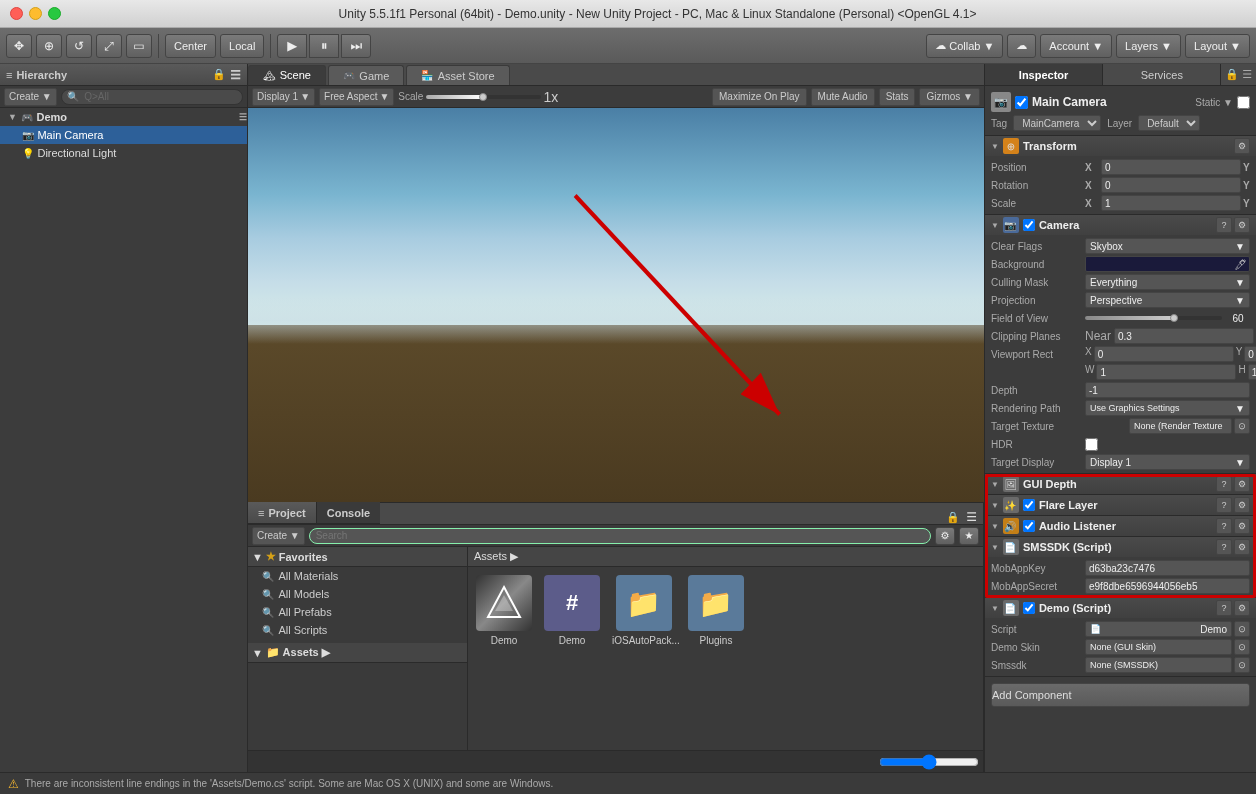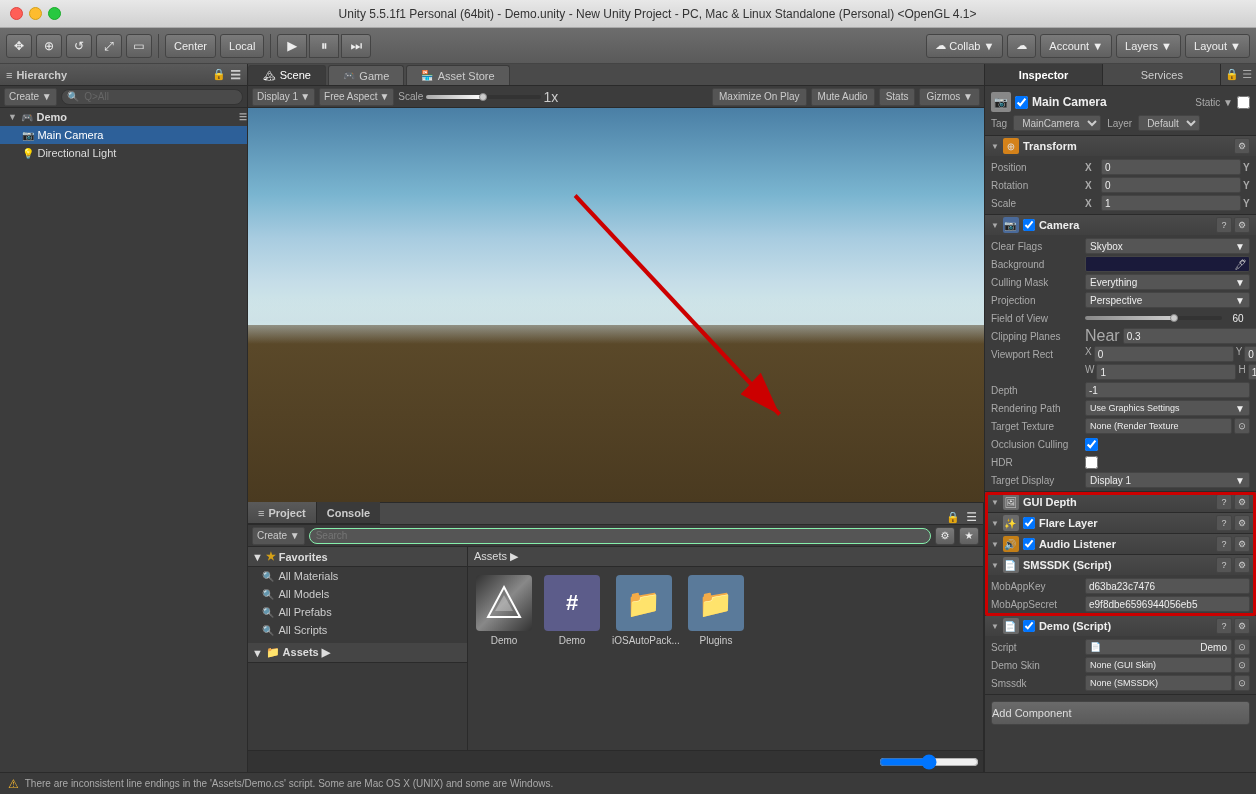--- a/index.html
+++ b/index.html
@@ -511,21 +511,21 @@
               <div class="mini-slider" style="flex:1;">
                 <div class="slider-fill" style="width:65%;background:linear-gradient(to right,#888,#ccc);"></div>
                 <div class="slider-thumb" style="left:65%;"></div>
               </div>
               <span class="slider-value">60</span>
             </div>
           </div>
           <div class="prop-row">
             <span class="prop-label">Clipping Planes</span>
             <div style="display:flex;gap:3px;flex:1;align-items:center;">
-              <span style="font-size:16px;color:#aaa;">Near</span>
+              <span style="font-size:12px;color:#aaa;">Near</span>
               <input class="xyz-input" style="flex: 1 1 0%;" value="0.3">
               <span style="font-size:10px;color:#aaa;">Far</span>
 
             </div>
           </div>
           <div class="prop-row">
             <span class="prop-label">Viewport Rect</span>
             <div class="viewport-inputs">
               <span style="font-size:10px;color:#aaa;">X</span>
               <input class="xyz-input" value="0" style="">
@@ -548,30 +548,26 @@
           </div>
           <div class="prop-row">
             <span class="prop-label">Rendering Path</span>
             <div class="dropdown-field">
               <span style="font-size:9px;">Use Graphics Settings</span>
               <span>▼</span>
             </div>
           </div>
           <div class="prop-row">
             <span class="prop-label">Target Texture</span>
-            <div style="display:flex;gap:2px;flex:1;align-items:center;">
+            <div style="display:flex;gap:2px;flex:1;align-items:center;margin-left:44px;">
               <div class="dropdown-field" style="flex:1;">
                 <span style="font-size:9px;">None (Render Texture</span>
               </div>
               <div class="component-btn">⊙</div>
             </div>
-          </div>
-          <div class="prop-row">
-            <span class="prop-label">Occlusion Culling</span>
-            <input type="checkbox" checked="" class="checkbox-field" style="">
           </div>
           <div class="prop-row">
             <span class="prop-label">HDR</span>
             <input type="checkbox" class="checkbox-field" style="">
           </div>
           <div class="prop-row">
             <span class="prop-label">Target Display</span>
             <div class="dropdown-field">
               <span>Display 1</span>
               <span>▼</span>

